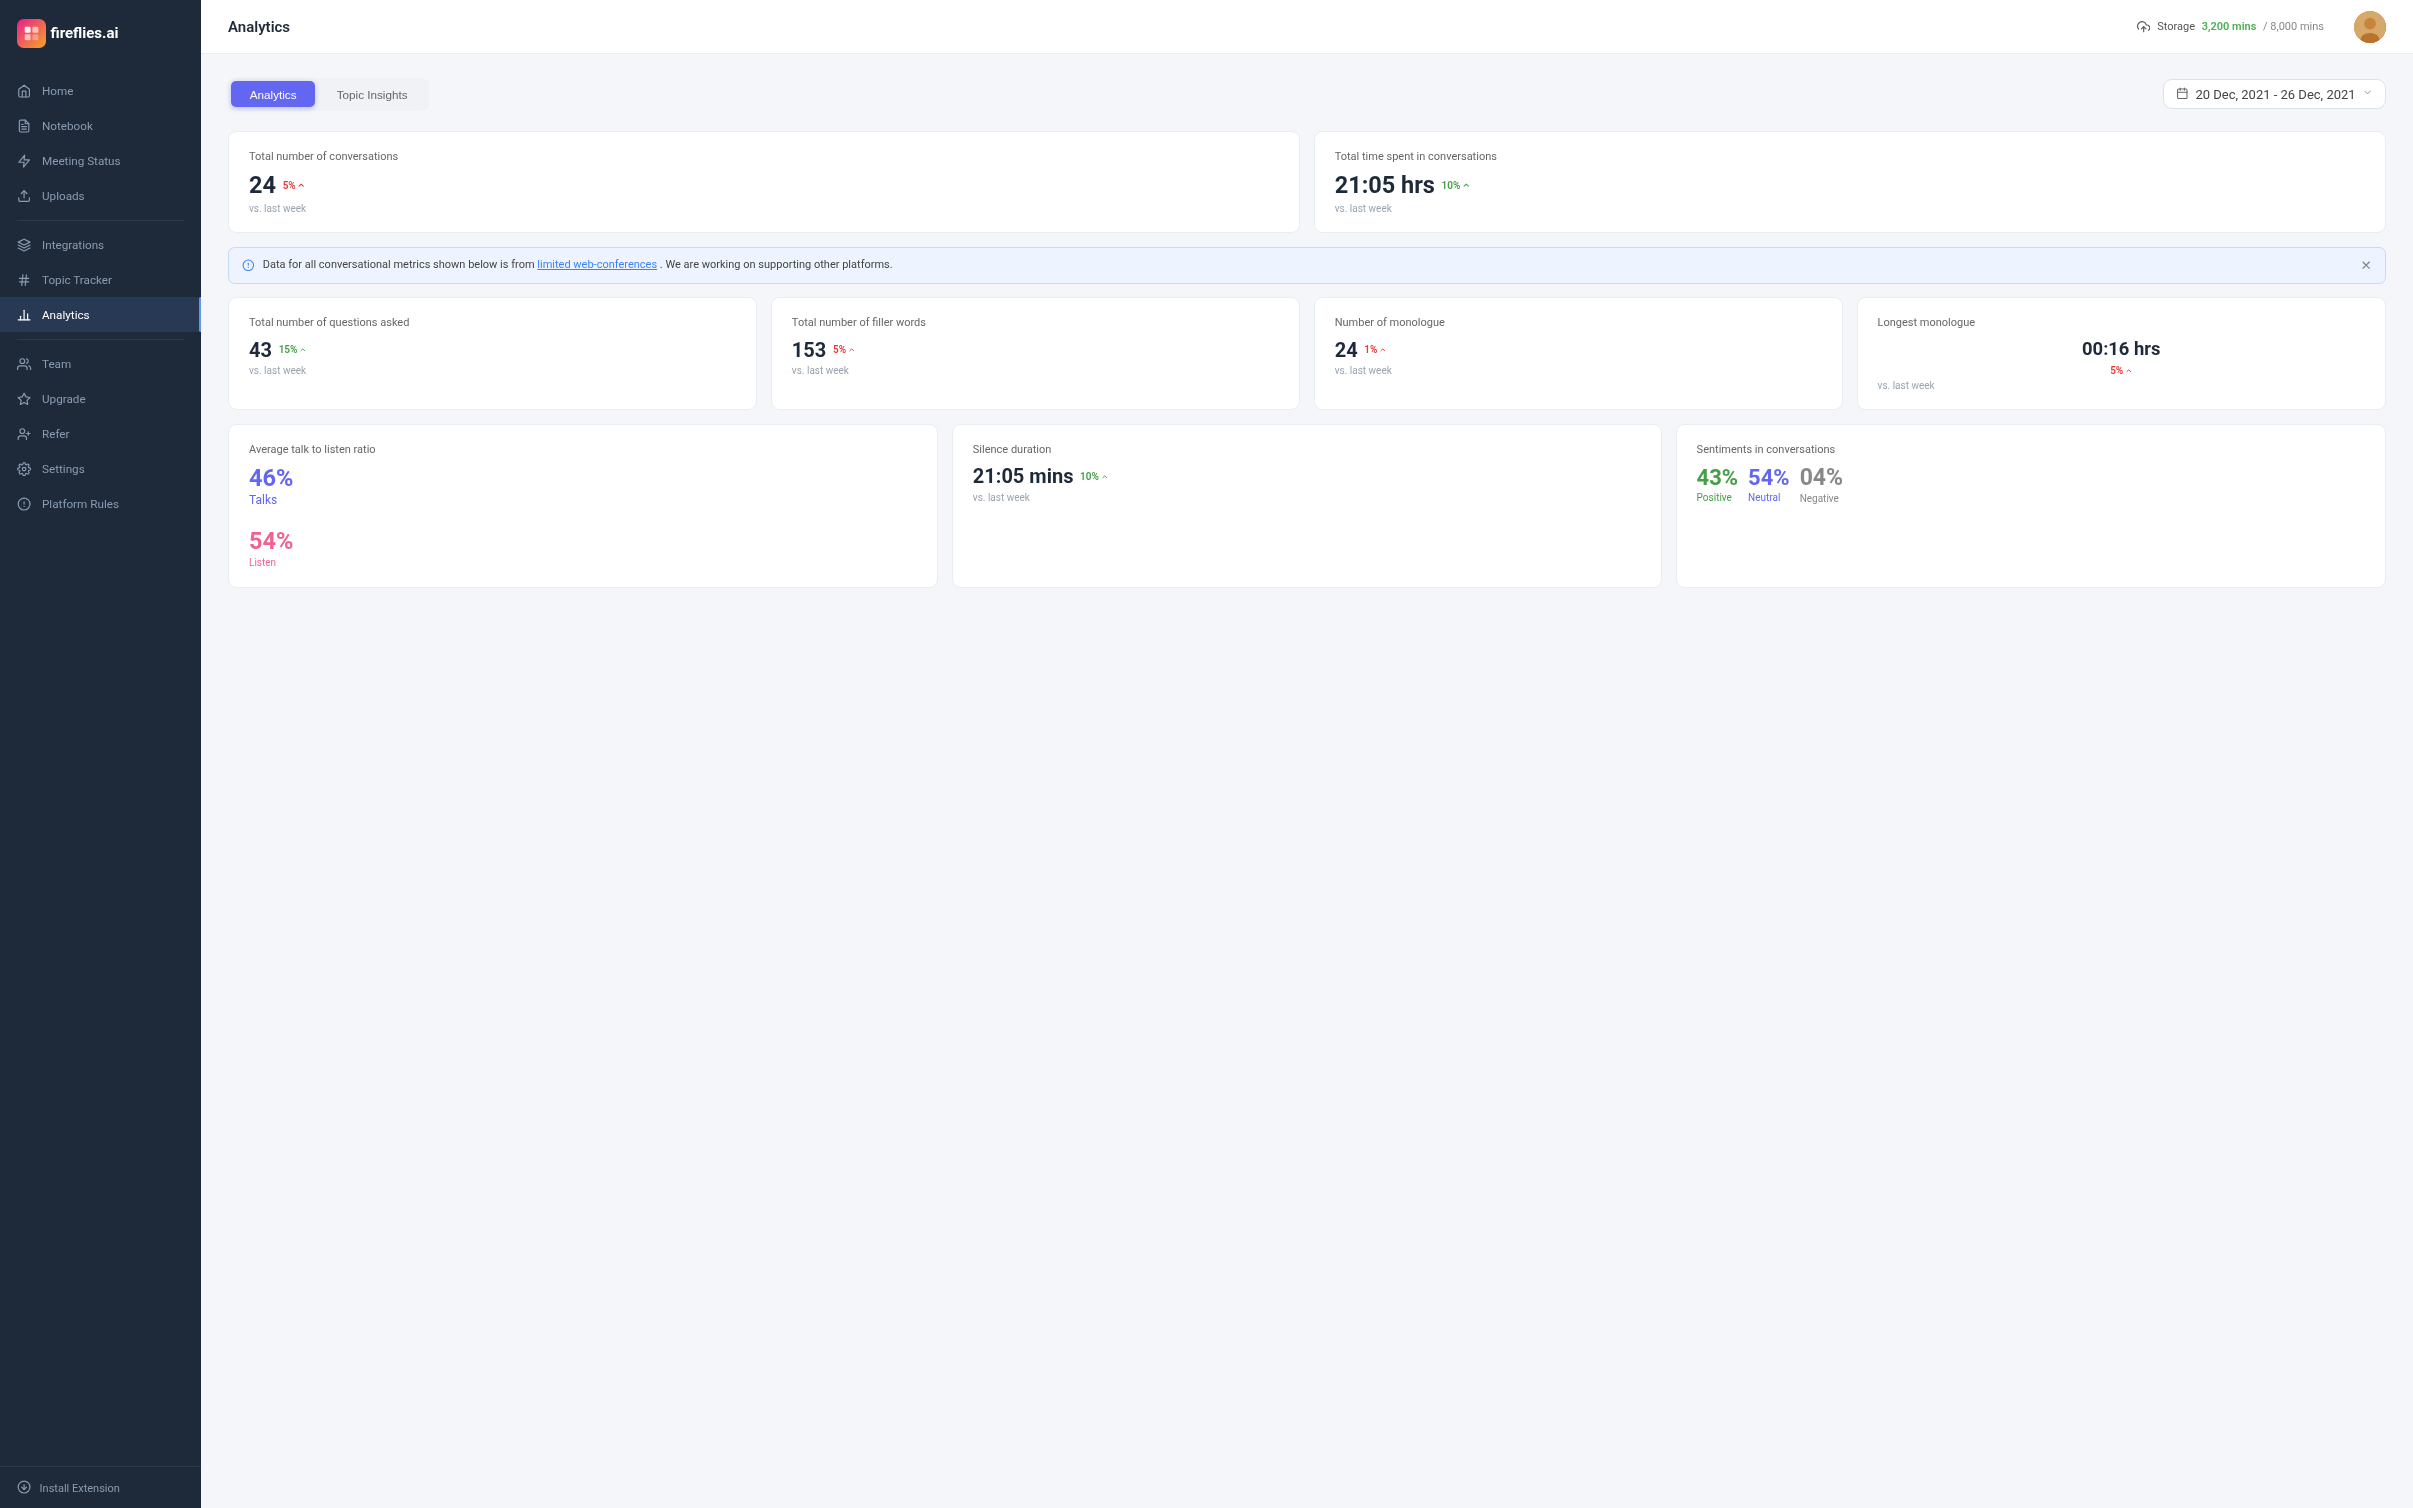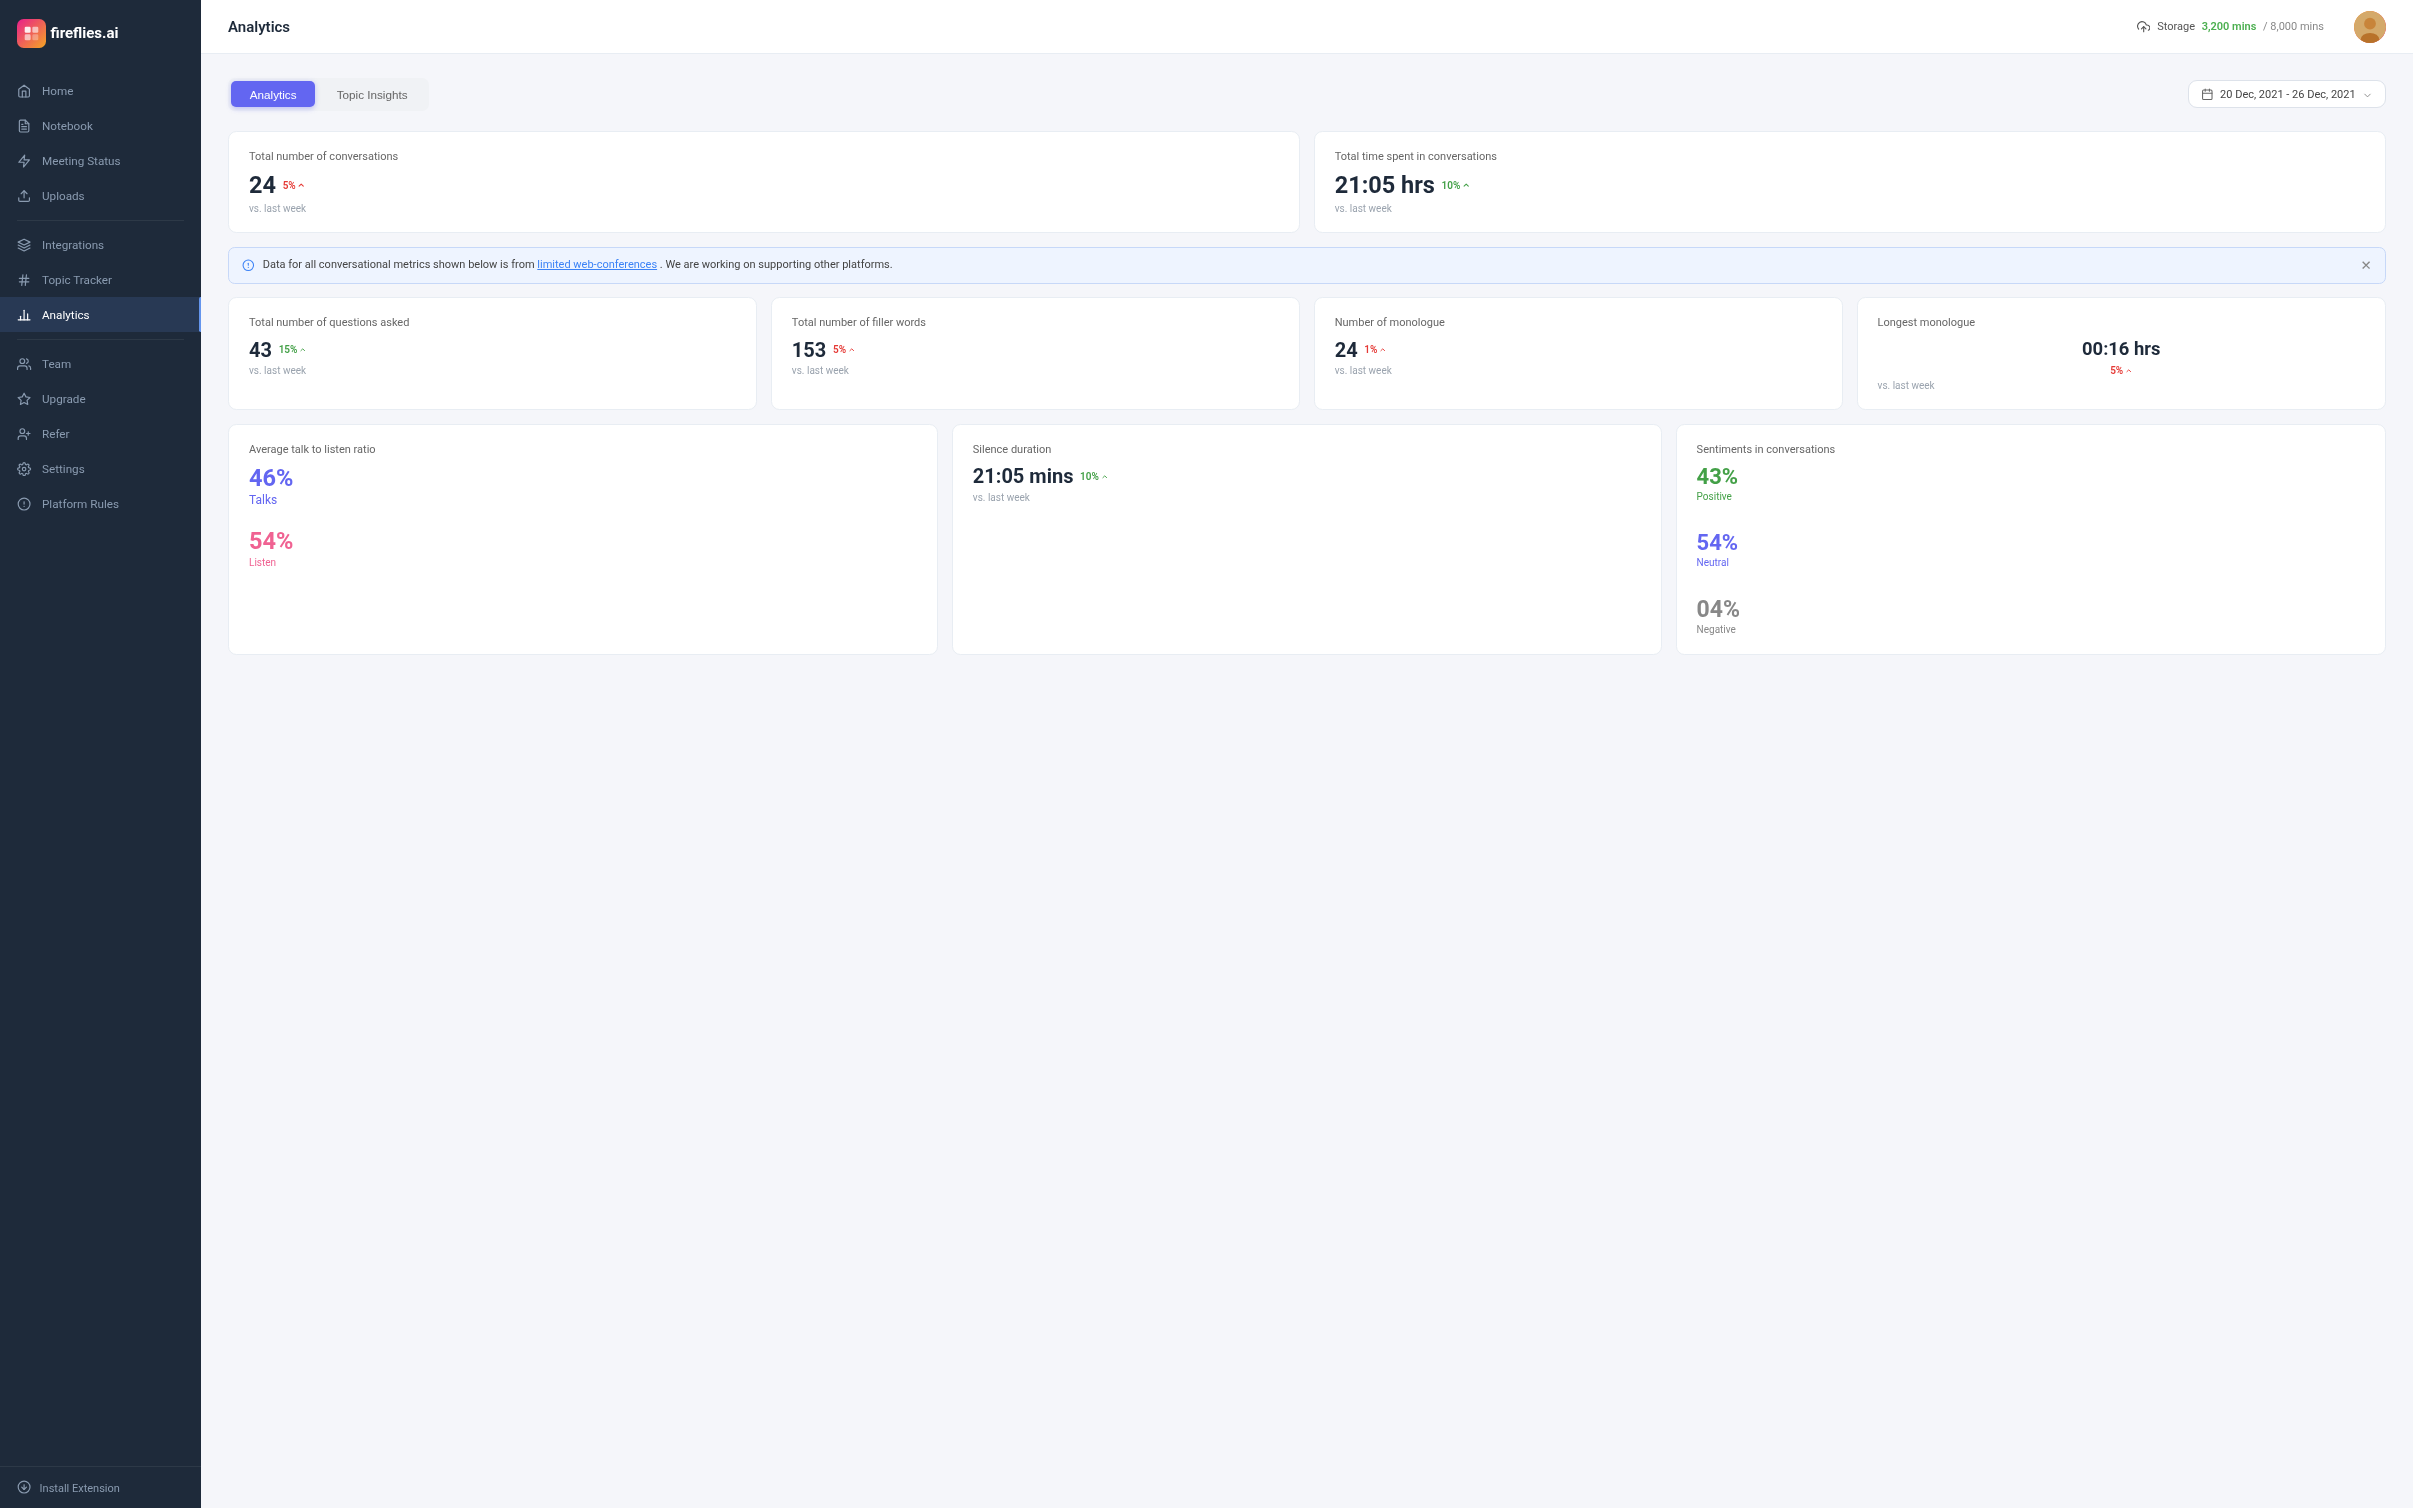--- a/index.html
+++ b/index.html
@@ -154,26 +154,26 @@
       border: none;
       background: transparent;
     }
     .tab.active {
       background: #6366f1;
       color: white;
       box-shadow: 0 1.7px 5px rgba(99,102,241,0.35);
     }
     .date-range {
       display: flex;
-      align-items: flex-end;
+      align-items: flex-start;
       gap: 6.7px;
       border: 0.8px solid #dde2ea;
       border-radius: 9px;
       padding: 6.7px 11.7px;
-      font-size: 11px;
+      font-size: 13px;
       color: #444;
       cursor: pointer;
       background: white;
     }
     .date-range svg { color: #888; }
 
     
     .metrics-top {
       display: grid;
       grid-template-columns: 1fr 1fr;
@@ -257,24 +257,23 @@
       flex-direction: column;
     }
     .talk-value { font-size: 23.5px; font-weight: 700; color: #6366f1; }
     .listen-value { font-size: 23.5px; font-weight: 700; color: #f06292; }
     .talk-label { font-size: 12px; color: #6366f1; margin-top: 1px; }
     .listen-label { font-size: 10px; color: #f06292; margin-top: 1.7px; }
 
     
     .sentiments-row {
       display: flex;
-      gap: 28px;
+      gap: 10px;
       align-items: baseline;
       margin-top: 6.7px;
-      flex-direction: column;
     }
     .sentiment-pos { font-size: 22px; font-weight: 700; color: #43a047; }
     .sentiment-neu { font-size: 22px; font-weight: 700; color: #6366f1; }
     .sentiment-neg { font-size: 23px; font-weight: 700; color: #888; }
     .sent-label { font-size: 10px; margin-top: 1.7px; }
     .sent-label-pos { color: #43a047; }
     .sent-label-neu { color: #6366f1; }
     .sent-label-neg { color: #888; }
 
     

